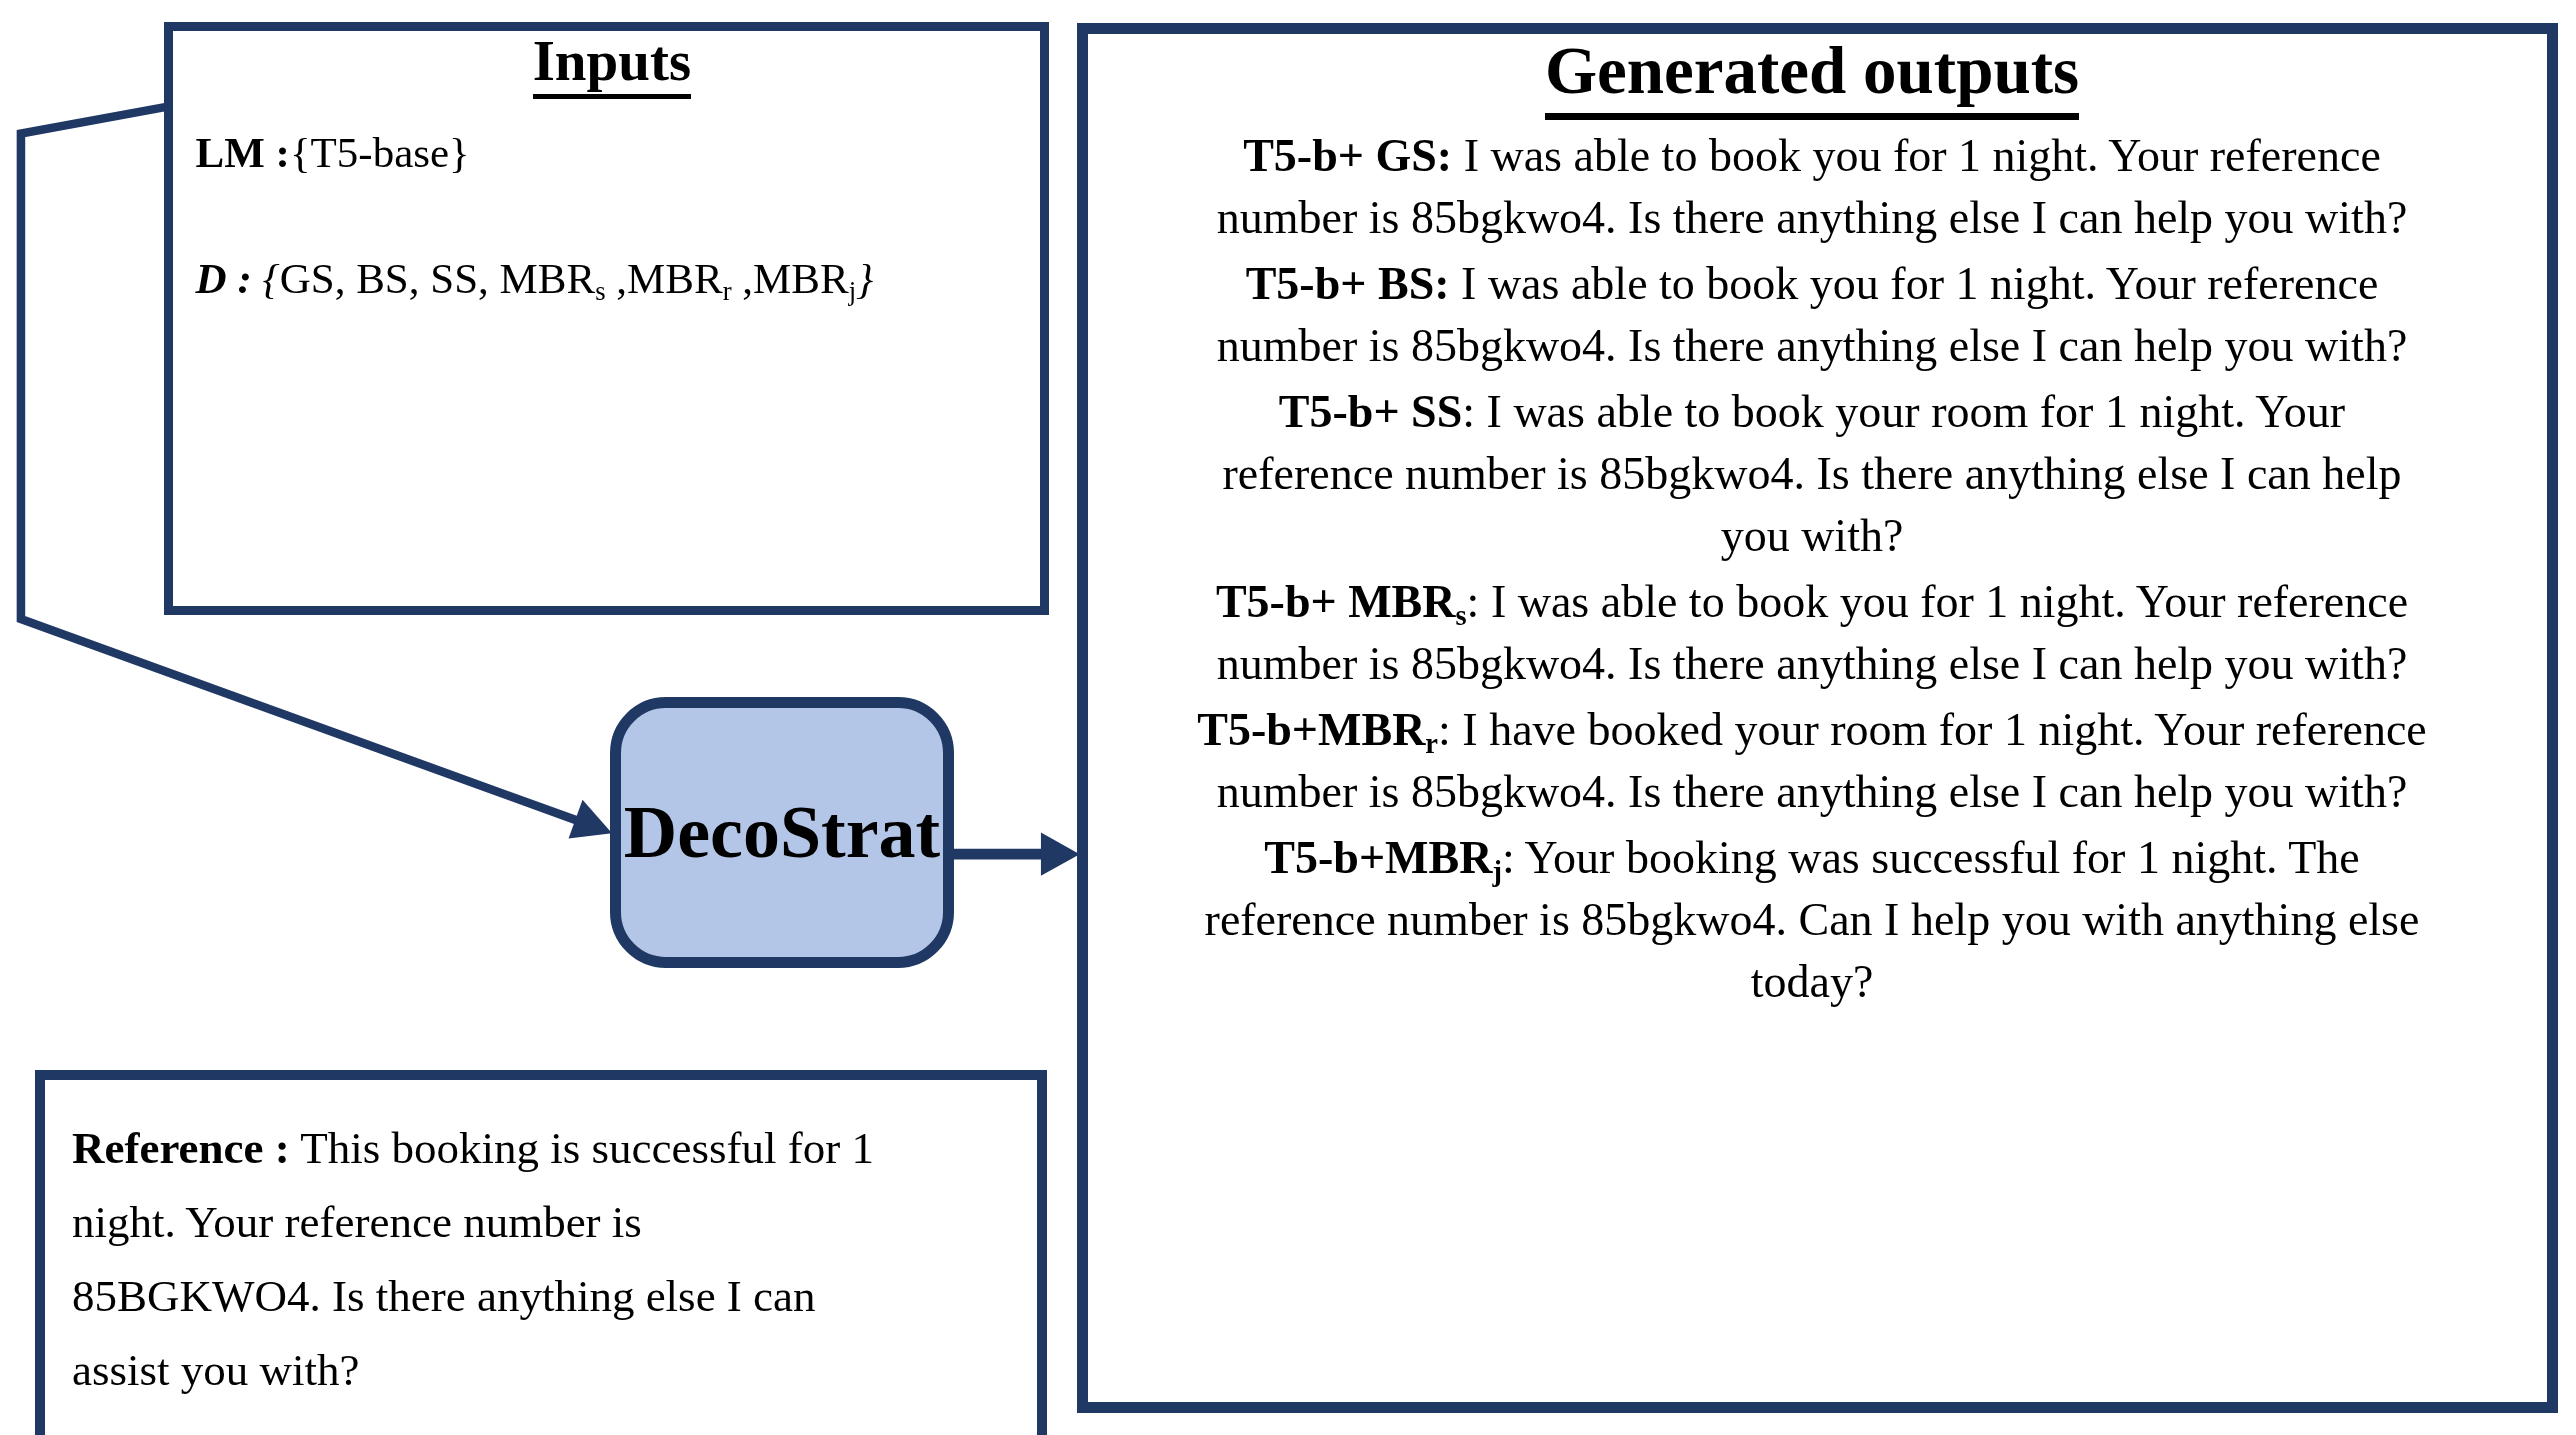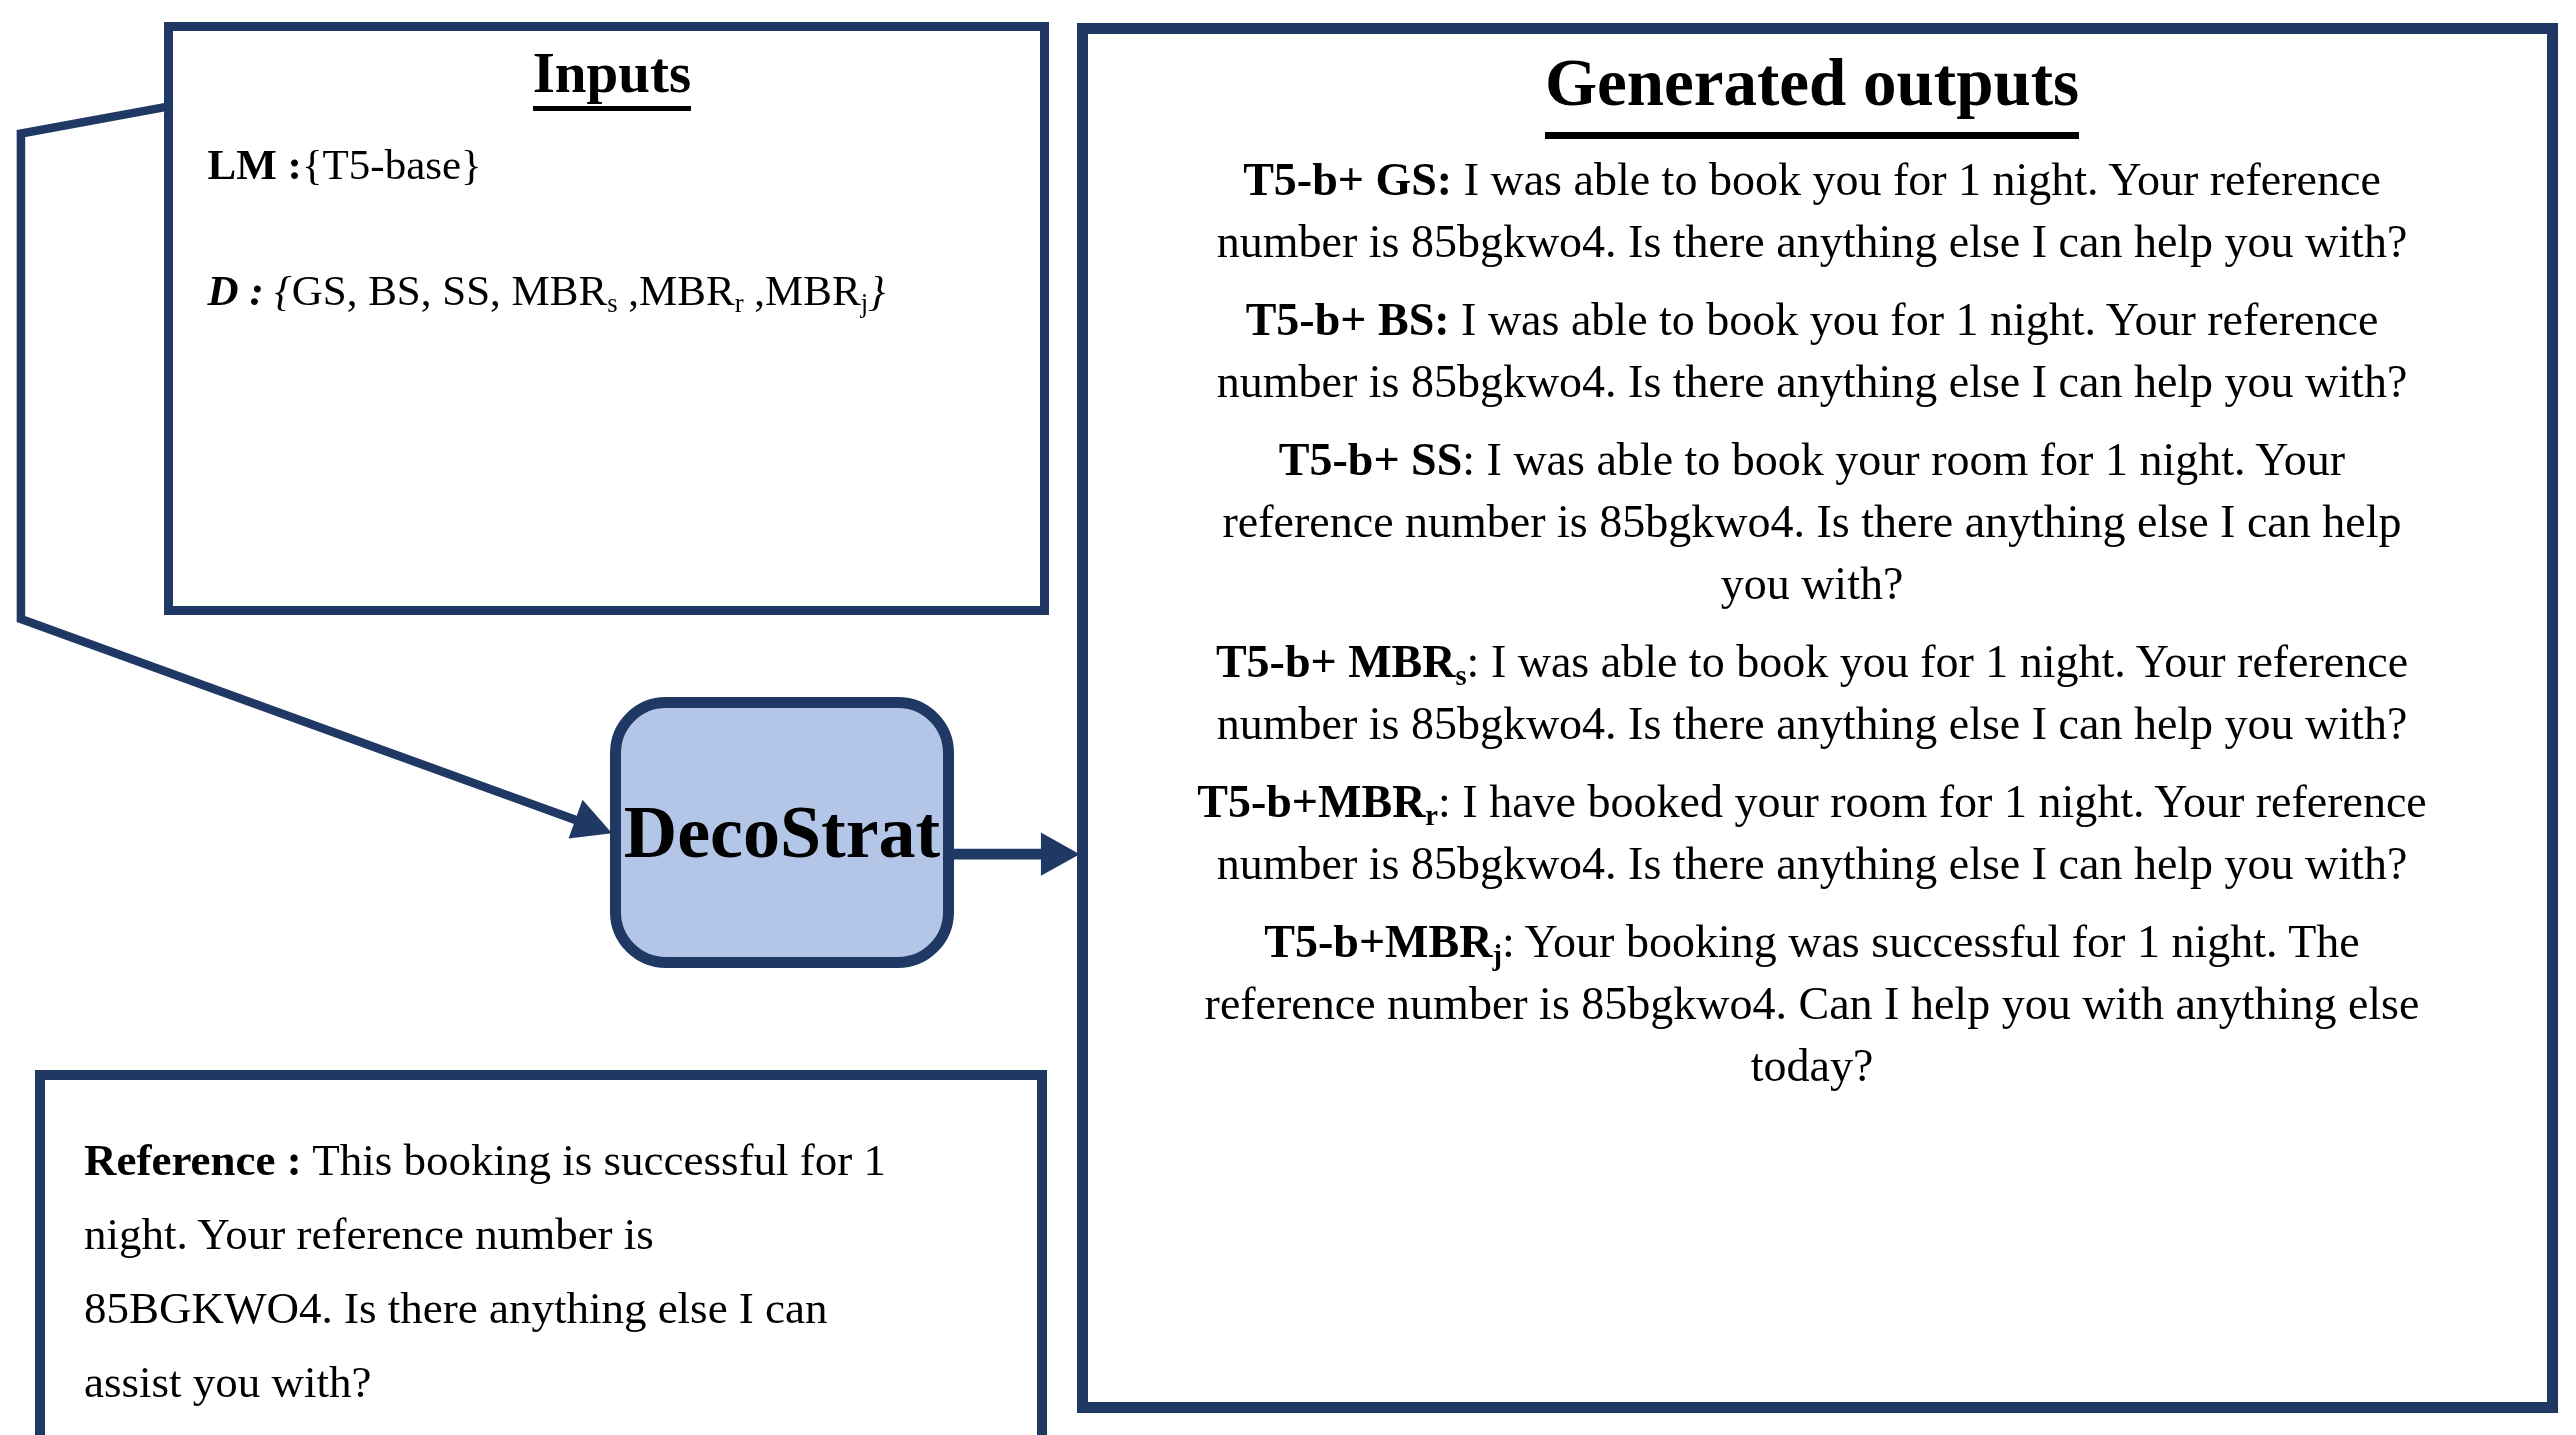--- a/index.html
+++ b/index.html
@@ -16,21 +16,21 @@
     position: absolute;
     left: 0; top: 0;
     width: 2576px; height: 1436px;
     pointer-events: none;
   }
   .box {
     position: absolute;
     background: #ffffff;
     box-sizing: border-box;
   }
-  .box p { margin: 16px; white-space: pre-wrap; }
+  .box p { margin: 4px; white-space: pre-wrap; }
   .b  { font-weight: bold; }
   .bi { font-weight: bold; font-style: italic; }
   .i  { font-style: italic; }
   sub { font-size: 0.62em; line-height: 0; vertical-align: -0.28em; }
 
   
   .inputs-box {
     left: 164px; top: 22px;
     width: 885px; height: 593px;
     border: 9.3px solid #1f3864;
@@ -73,21 +73,21 @@
   .generated-box {
     left: 1077px; top: 23px;
     width: 1481px; height: 1390px;
     border: 11px solid #1f3864;
     padding: 0 31px 0 20px;
   }
   .gen-title-row { text-align: center; line-height: 64px; margin: 0; }
   .gen-title-row .underlined {
     font-size: 67px; font-weight: bold;
     border-bottom: 7px solid #000;
-    padding-bottom: 13px;
+    padding-bottom: 6px;
   }
   .entry { font-size: 46px; line-height: 62px; margin-bottom: 67px; text-align: center; }
   .entry .lbl { font-weight: bold; }
   .entry .lbl sub { font-weight: bold; }
 </style>
 </head>
 <body>
 
 <div class="canvas">
 

